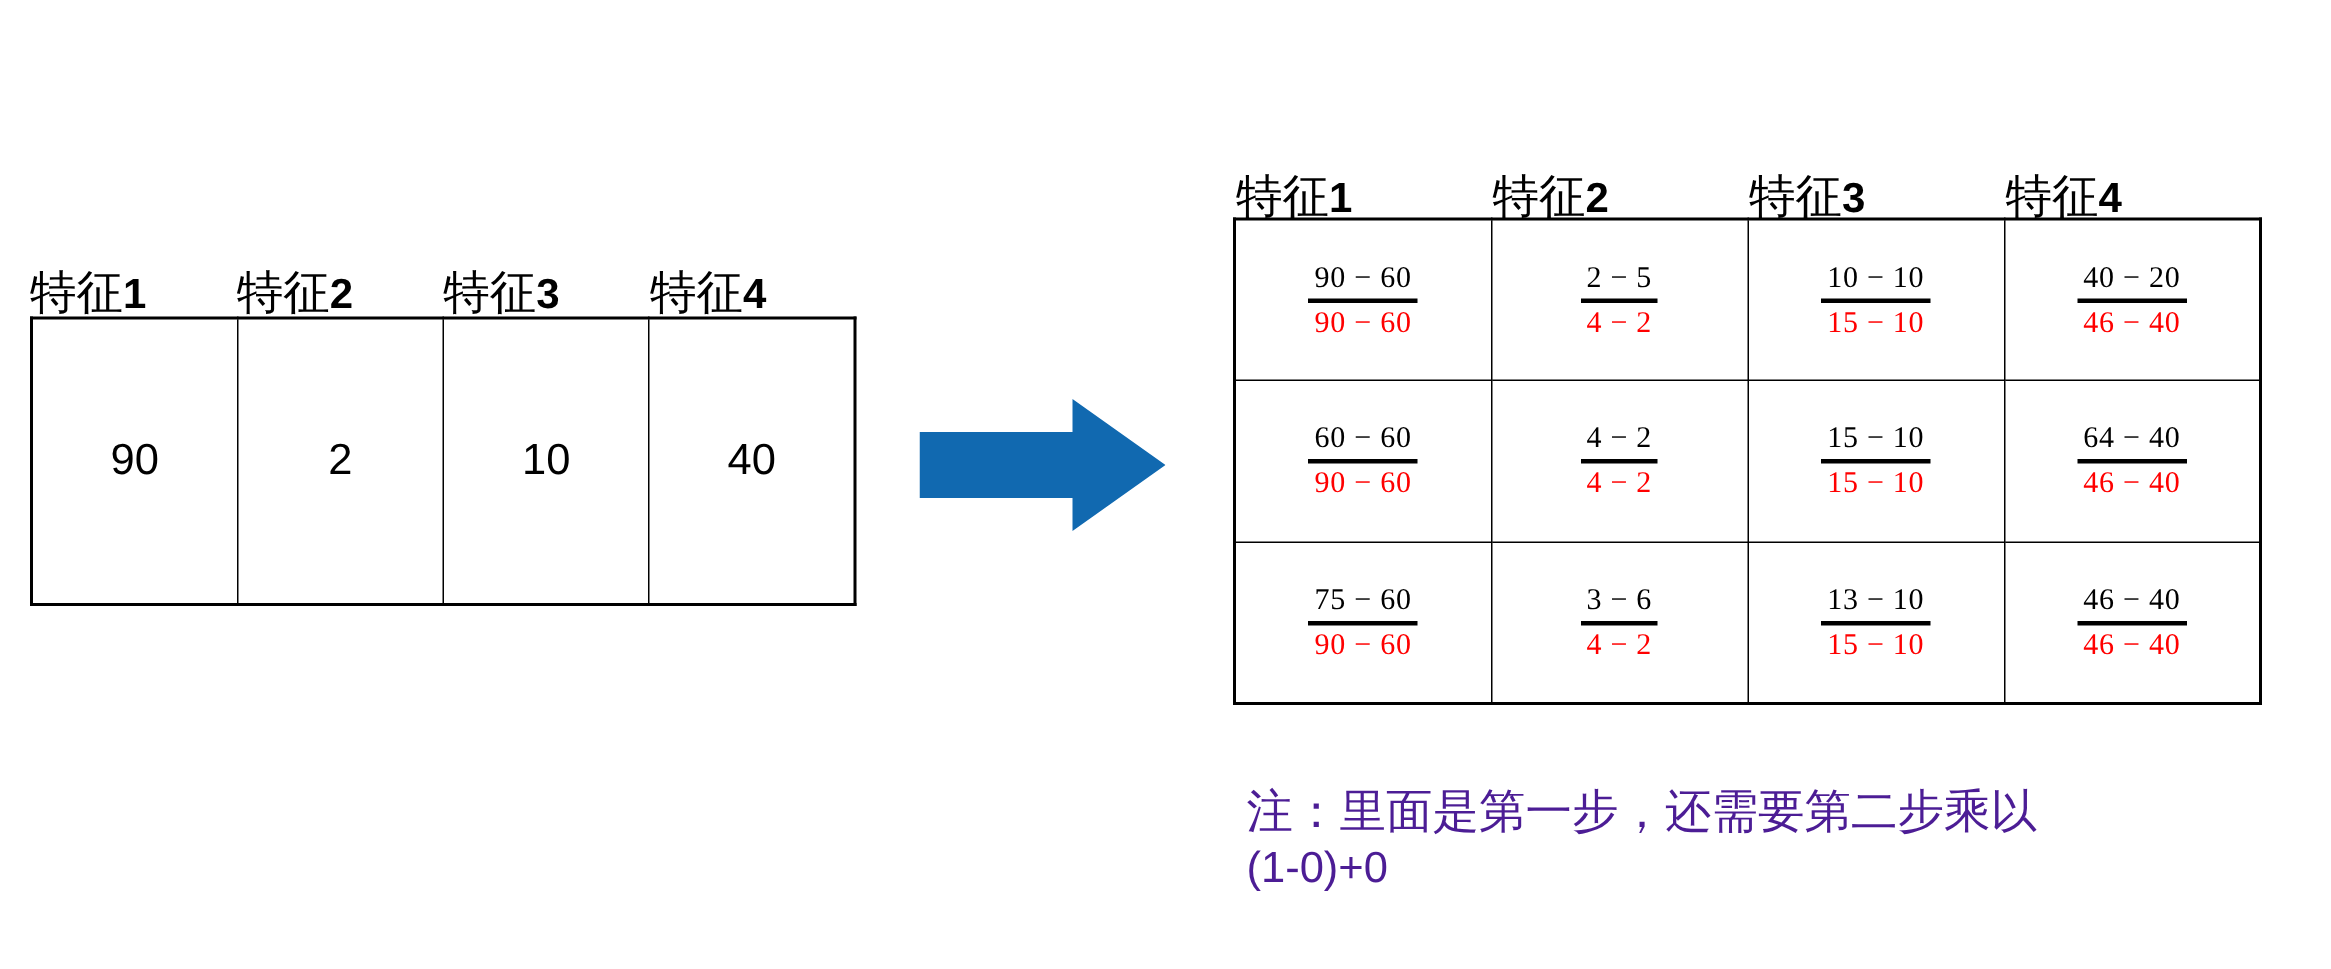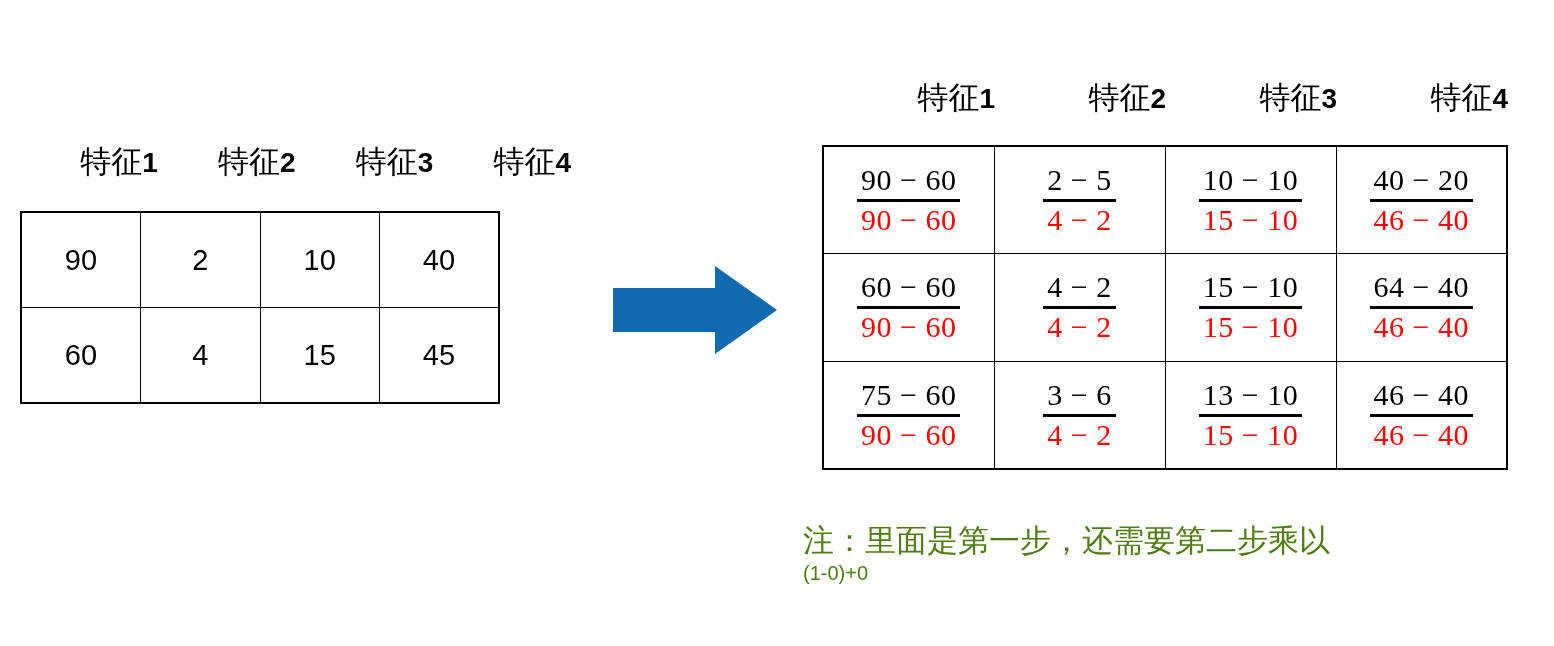--- a/index.html
+++ b/index.html
@@ -20,22 +20,23 @@
   
   .header-row {
     position: absolute;
     display: flex;
     font-size: 31px;
     font-weight: 400;
     line-height: 1;
     white-space: nowrap;
   }
   .header-cell {
-    text-align: right;
+    text-align: left;
     font-family: "Liberation Serif", "DejaVu Serif", serif;
+    margin-top: 33px;
   }
   .header-cell .hc-num {
     font-family: "Liberation Sans", "DejaVu Sans", sans-serif;
     font-weight: bold;
     font-size: 28px;
   }
 
   
   #left-headers {
     left: 20px;
@@ -45,21 +46,21 @@
   #left-headers .header-cell { flex: 1 1 0; }
 
   .data-table {
     position: absolute;
     border-collapse: collapse;
     table-layout: fixed;
   }
   #left-table {
     left: 20px;
     top: 211px;
-    width: 480px;
+    width: 551px;
     height: 193px;
     border: 2.5px solid #000;
     padding-left: 16px;
   }
   #left-table td {
     border: 1.5px solid #000;
     text-align: center;
     vertical-align: middle;
     font-size: 29px;
     height: 64px;
@@ -102,74 +103,68 @@
   .frac {
     display: inline-flex;
     flex-direction: column;
     align-items: center;
     justify-content: center;
     line-height: 1;
     font-family: "Liberation Serif", "DejaVu Serif", serif;
   }
   .frac .num,
   .frac .den {
-    font-size: 30px;
+    font-size: 20px;
     letter-spacing: 0.5px;
     white-space: nowrap;
     padding: 1px 4px;
   }
   .frac .num { color: #000000; }
   .frac .den { color: #FF0000; }
   .frac .bar {
     height: 3px;
     background: #000000;
     width: 100%;
     margin: 3px 0 2px 0;
   }
 
   
   #note {
     position: absolute;
-    left: 803px;
+    left: 831px;
     top: 521px;
     width: 720px;
     font-family: "Liberation Serif", "DejaVu Serif", serif;
     font-size: 31px;
     line-height: 1.28;
-    color: #4d7c0f;
+    color: #4c1d95;
   }
   #note .note-line2 {
     font-family: "Liberation Sans", "DejaVu Sans", sans-serif;
-    font-size: 20px;
+    font-size: 29px;
   }
 </style>
 </head>
 <body>
 
 <div class="header-row" id="left-headers">
     <div class="header-cell"><span>特征</span><span class="hc-num">1</span></div>
     <div class="header-cell"><span>特征</span><span class="hc-num">2</span></div>
     <div class="header-cell"><span>特征</span><span class="hc-num">3</span></div>
     <div class="header-cell"><span>特征</span><span class="hc-num">4</span></div>
   </div>
 
 <table class="data-table" id="left-table">
   <tbody>
       <tr>
         <td>90</td>
         <td>2</td>
         <td>10</td>
         <td>40</td>
       </tr>
-      <tr>
-        <td>60</td>
-        <td>4</td>
-        <td>15</td>
-        <td>45</td>
-      </tr>
     </tbody>
 </table>
 
 <div id="arrow">
   <svg viewBox="0 0 164 88" width="164" height="88" aria-hidden="true">
     <polygon points="0,22 102,22 102,0 164,44 102,88 102,66 0,66" fill="#1169B0"></polygon>
   </svg>
 </div>
 
 <div class="header-row" id="right-headers">

